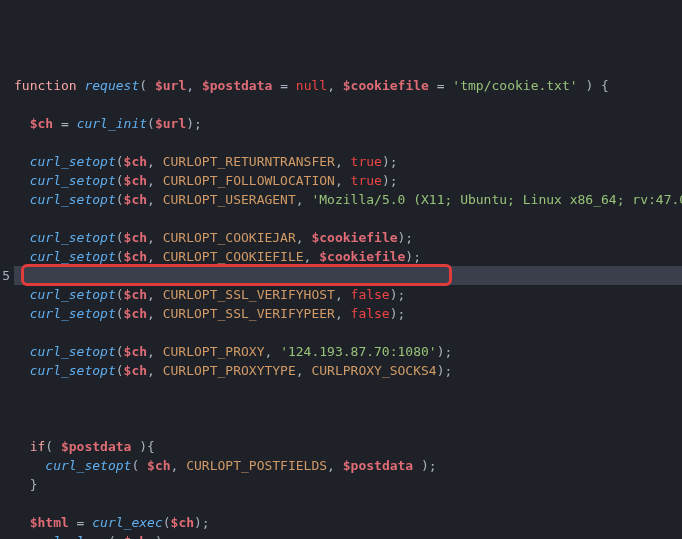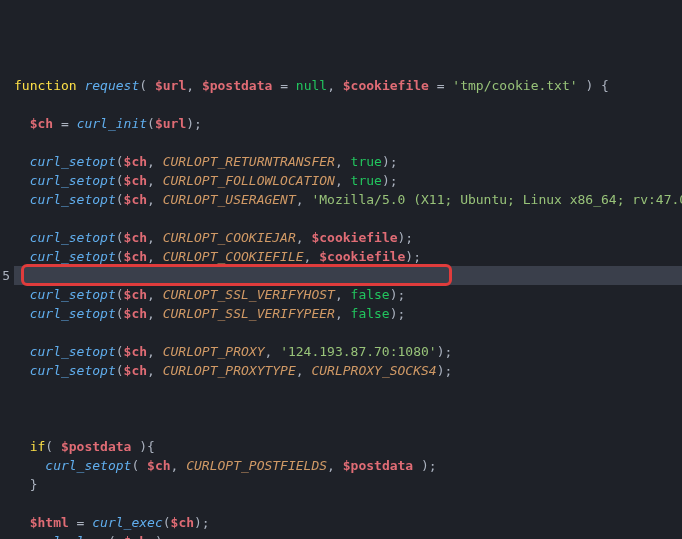--- a/index.html
+++ b/index.html
@@ -27,26 +27,26 @@
     background: #1e2128;
   }
   .code {
     flex: 1;
     white-space: pre;
     position: relative;
     overflow: hidden;
   }
   .line { height: 19px; }
   .gline { height: 19px; }
-  .tok-keyword { color: #fde047; }
+  .tok-keyword { color: #fca5a5; }
   .tok-func { color: #61afef; font-style: italic; }
   .tok-var { color: #e06c75; font-weight: bold; }
   .tok-string { color: #98c379; }
-  .tok-const { color: #d19a66; font-style: italic; }
-  .tok-bool { color: #22c55e; }
+  .tok-const { color: #d19a66; }
+  .tok-bool { color: #ef4444; }
   .tok-punct { color: #abb2bf; }
   .tok-plain { color: #abb2bf; }
   .highlighted-line {
     position: absolute;
     left: 0;
     right: 0;
     height: 19px;
     background: #3a3f4b;
     z-index: 0;
   }

